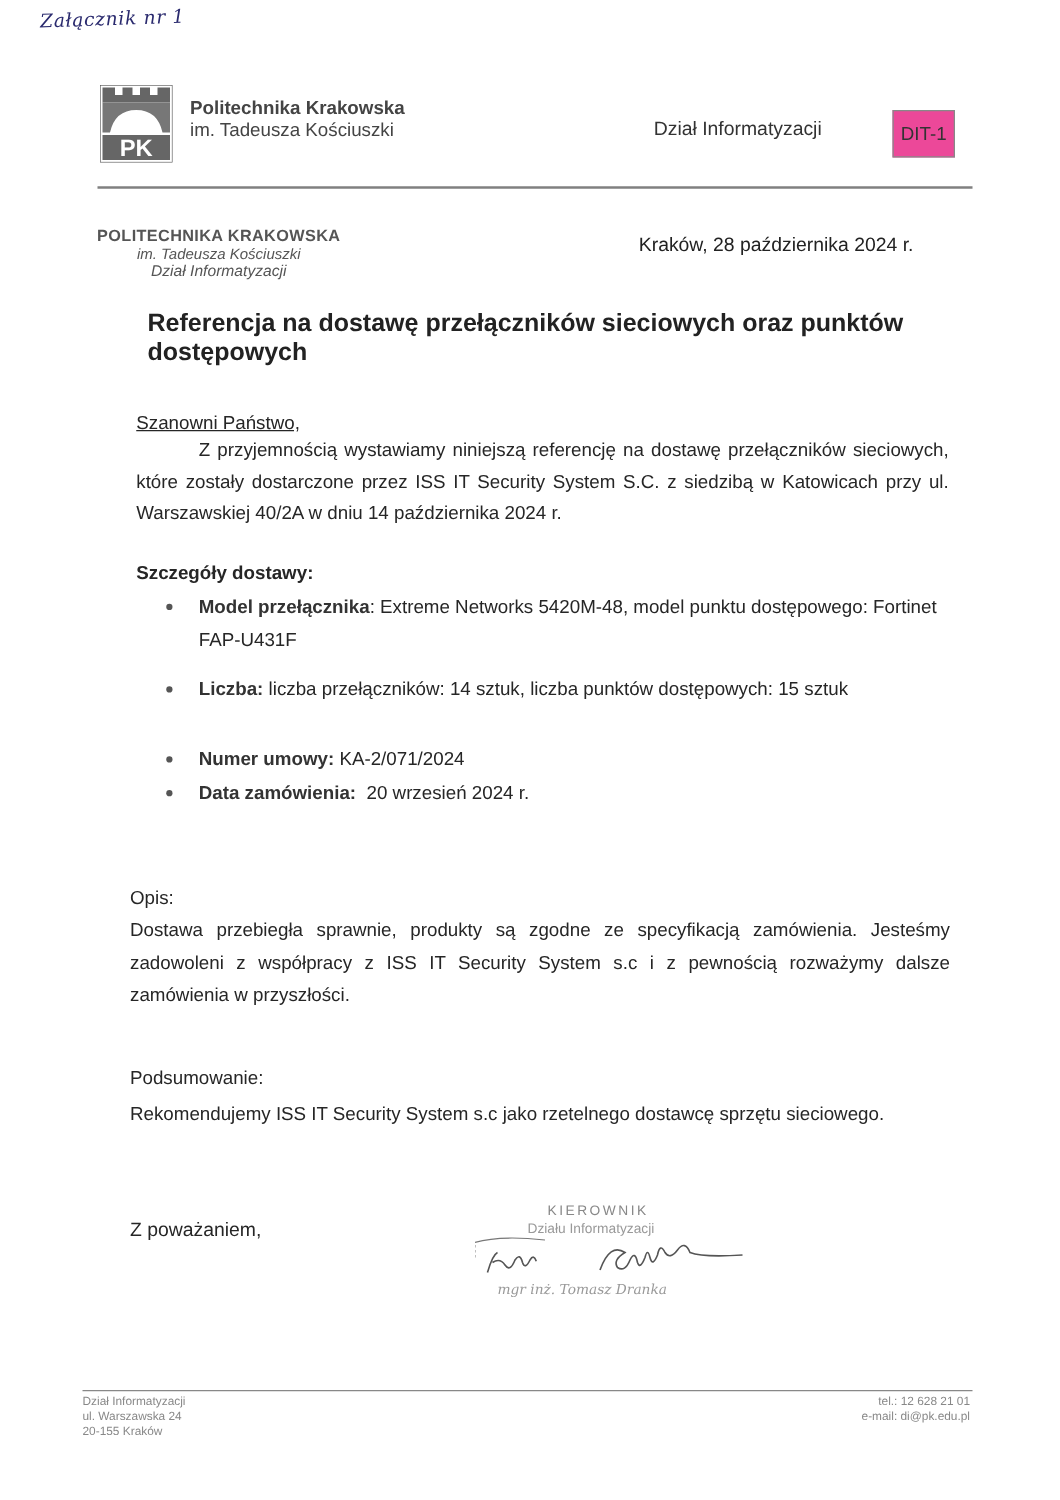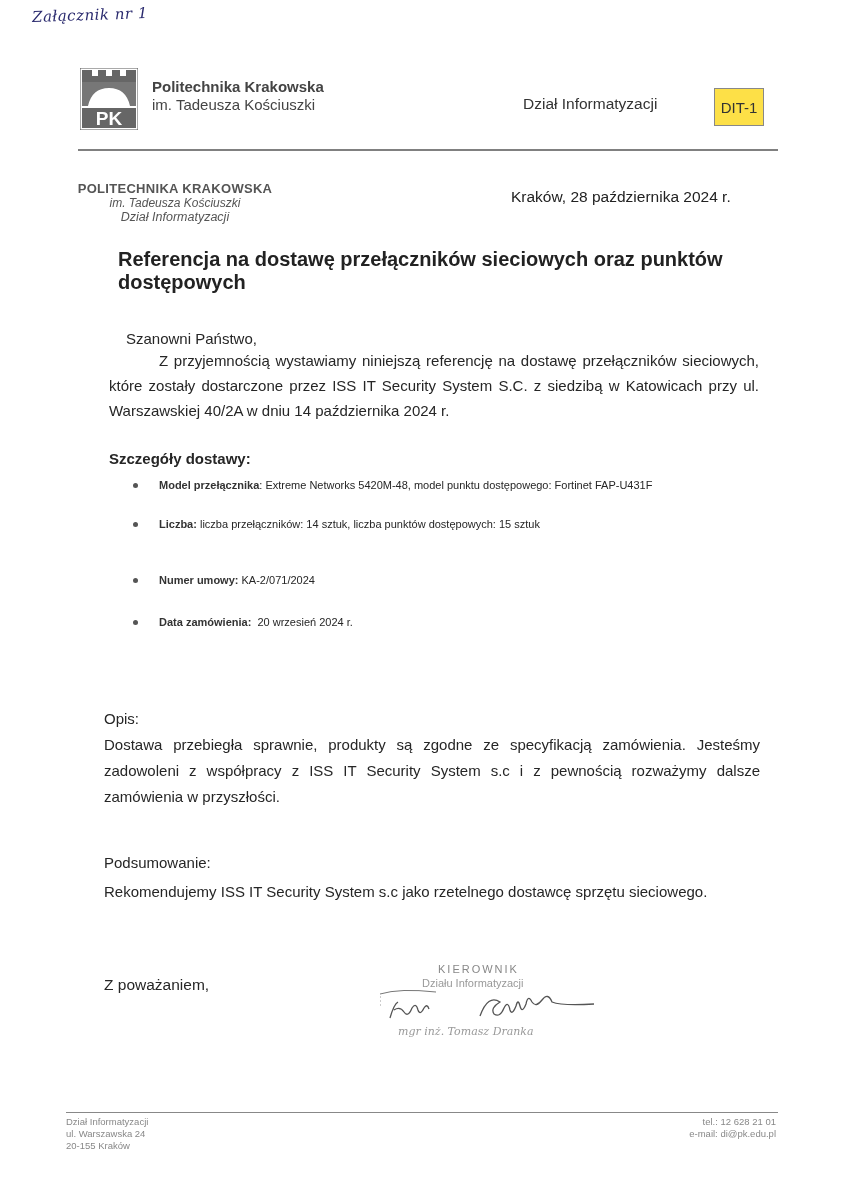--- a/index.html
+++ b/index.html
@@ -13,43 +13,43 @@
       left: 32px; top: 6px; font-family: "DejaVu Serif", serif; font-style: italic;
       font-size: 15px; color: #2a2a6e; letter-spacing: 0.5px; transform: rotate(-2deg);
     }
 
     .logo { left: 80px; top: 68px; width: 58px; height: 62px; }
     .org-name { left: 152px; top: 78px; font-size: 15px; font-weight: bold; color: #444; }
     .org-sub { left: 152px; top: 96px; font-size: 15px; color: #444; }
     .dept-header { left: 523px; top: 95px; font-size: 15.5px; color: #333; }
     .dit-badge {
       left: 714px; top: 88px; width: 48px; height: 36px;
-      border: 1px solid #888; background: #fde047;
+      border: 1px solid #888; background: #ec4899;
       display: flex; align-items: center; justify-content: center;
       font-size: 15px; color: #333;
     }
     .header-rule { left: 78px; top: 149px; width: 700px; height: 2px; background: #555; opacity: 0.75; }
 
     .stamp { left: 70px; top: 181px; text-align: center; color: #555; width: 210px; }
     .stamp .l1 { font-size: 13px; font-weight: bold; letter-spacing: 0.3px; }
     .stamp .l2 { font-size: 12px; font-style: italic; margin-top: 0px; }
     .stamp .l3 { font-size: 12.5px; font-style: italic; }
 
     .date-line { left: 511px; top: 188px; font-size: 15.5px; color: #222; }
 
     .title { left: 118px; top: 248px; font-size: 20px; font-weight: bold; color: #222; }
 
     .body-text { font-size: 15px; color: #262626; line-height: 26px; }
-    .greeting { left: 126px; top: 326px; }
+    .greeting { left: 109px; top: 326px; text-decoration: underline; }
     .intro { left: 109px; top: 348px; width: 650px; text-align: justify; text-indent: 50px; line-height: 25px; }
     .details-heading { left: 109px; top: 446px; font-weight: bold; font-size: 15px; }
 
     .bullet-list { left: 131px; top: 472px; width: 640px; }
     .bullet {
-      position: relative; padding-left: 28px; font-size: 11px; color: #262626; line-height: 27px;
+      position: relative; padding-left: 28px; font-size: 15px; color: #262626; line-height: 27px;
     }
     .bullet .dot {
       position: absolute; left: 2px; top: 11px; width: 5px; height: 5px; border-radius: 50%; background: #555;
     }
     .bullet b { font-weight: bold; color: #333; }
 
     .opis-label { left: 104px; top: 706px; }
     .opis-text { left: 104px; top: 732px; width: 656px; text-align: justify; line-height: 26px; }
     .summary-label { left: 104px; top: 850px; }
     .summary-text { left: 104px; top: 876px; width: 656px; text-align: justify; line-height: 32px; }
@@ -105,21 +105,21 @@
 
 <div class="abs bullet-list">
   <div class="bullet" style="margin-bottom:12px;">
     <span class="dot"></span>
     <b>Model przełącznika</b><span>: </span><span>Extreme Networks 5420M-48, model punktu dostępowego: Fortinet FAP-U431F</span>
   </div>
   <div class="bullet" style="margin-bottom:29px;">
     <span class="dot"></span>
     <b>Liczba:</b><span> </span><span>liczba przełączników: 14 sztuk, liczba punktów dostępowych: 15 sztuk</span>
   </div>
-  <div class="bullet" style="margin-bottom:15px;">
+  <div class="bullet" style="">
     <span class="dot"></span>
     <b>Numer umowy:</b><span> </span><span>KA-2/071/2024</span>
   </div>
   <div class="bullet" style="margin-bottom:15px;">
     <span class="dot"></span>
     <b>Data zamówienia:</b><span style="white-space:pre">  </span><span>20 wrzesień 2024 r.</span>
   </div>
 </div>
 
 <div class="abs body-text opis-label">Opis:</div>

